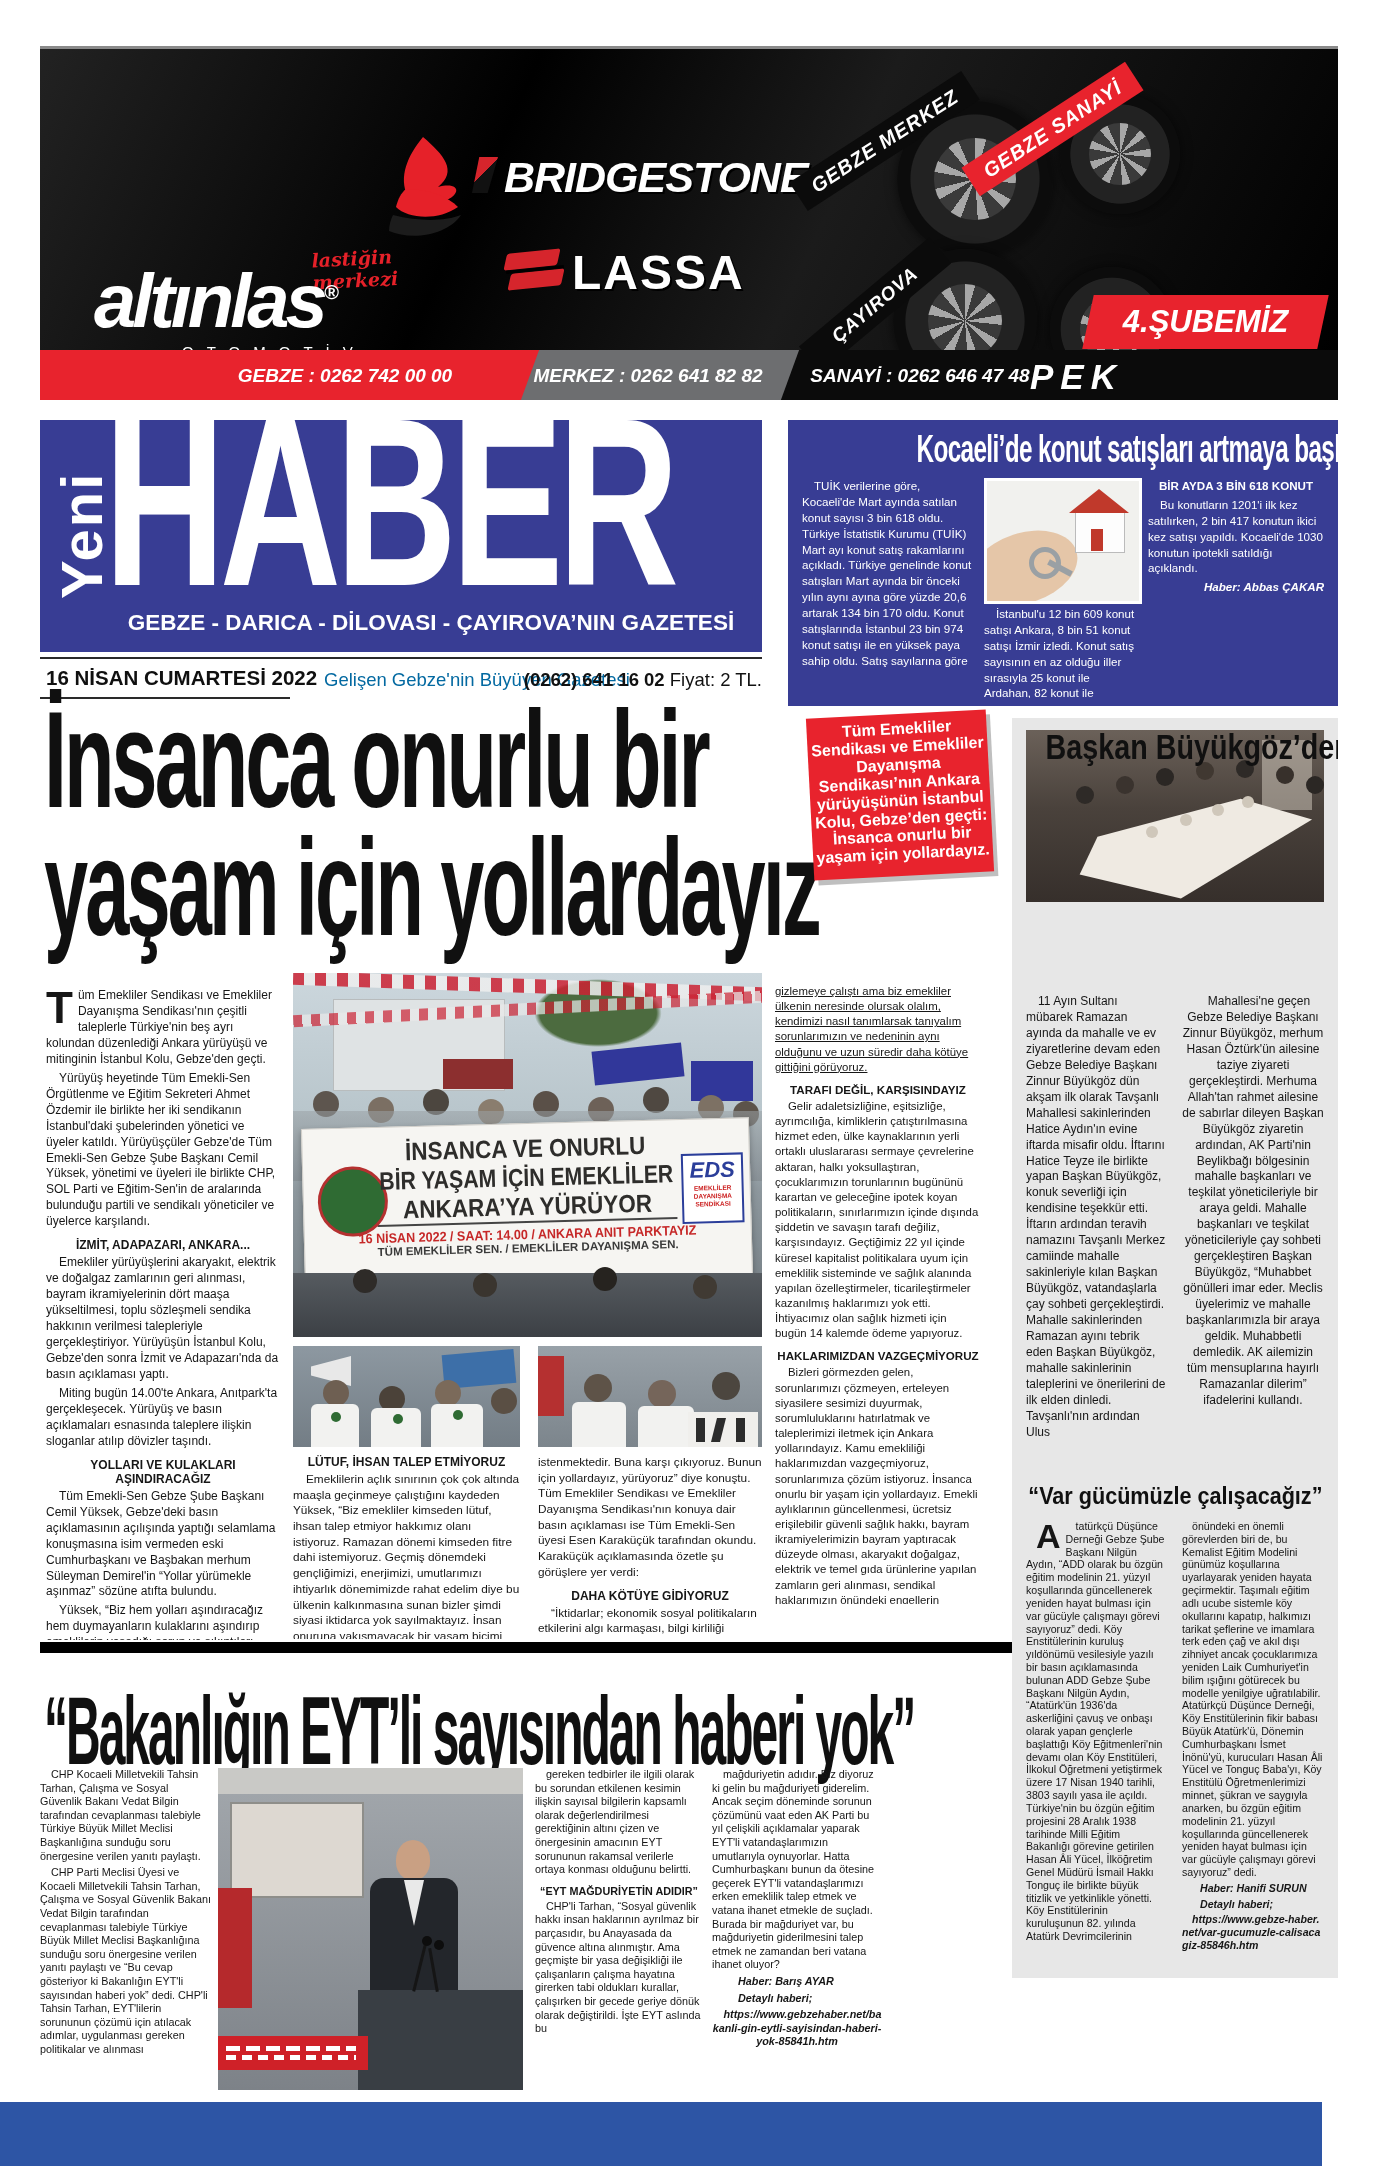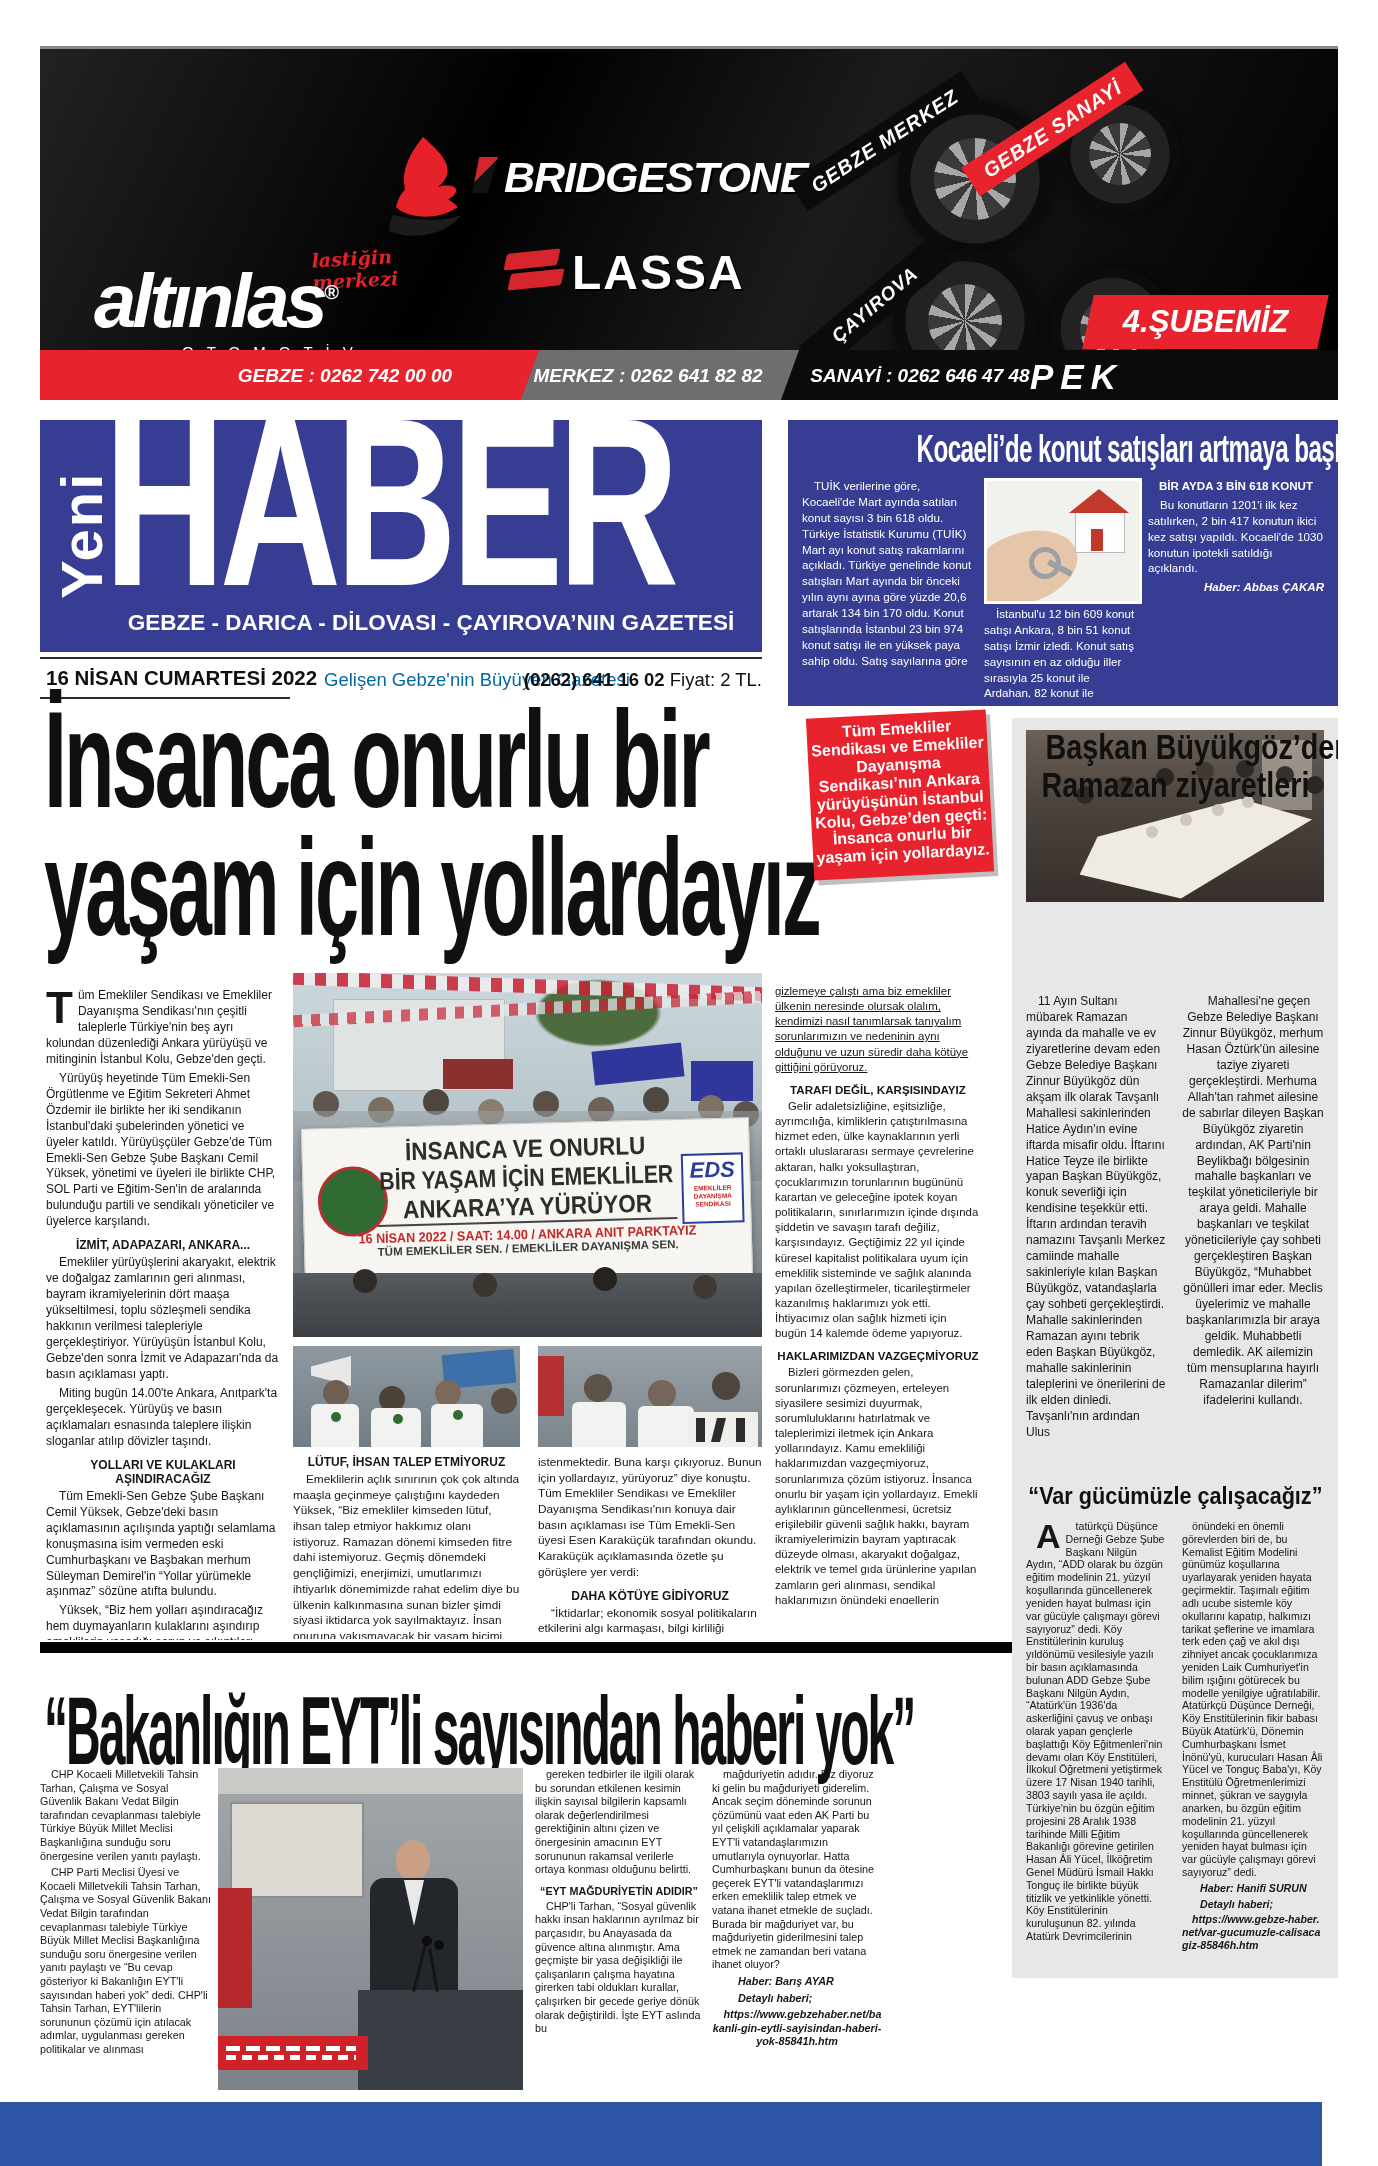--- a/index.html
+++ b/index.html
@@ -254,23 +254,20 @@
     <div class="abs" style="left:236px;top:10px;width:50px;height:70px;background:#d8cfc4;opacity:.5;"></div>
     <div class="abs" style="left:0;top:0;width:298px;height:172px;background:#efeae2;
                 clip-path:polygon(24% 62%,72% 40%,96% 52%,52% 98%,18% 84%);"></div>
     <div class="head-dot" style="left:50px;top:56px;width:18px;height:18px;background:#2e2a27;
                 box-shadow:40px -10px 0 #3a332e,80px -18px 0 #2b2724,120px -24px 0 #403831,160px -26px 0 #2e2a27,200px -20px 0 #37302b,230px -10px 0 #2b2724;"></div>
     <div class="head-dot" style="left:120px;top:96px;width:12px;height:12px;background:#cfc7ba;box-shadow:34px -12px 0 #cfc7ba,66px -22px 0 #cfc7ba,96px -30px 0 #cfc7ba;"></div>
   </div>
   <div class="ctr b" style="margin-top:10px;font-size:35px;line-height:1.08;color:#101010;">
     <span class="cond" style="transform:scaleX(.82);transform-origin:center;">Başkan Büyükgöz’den</span>
   </div>
-  <div class="ctr b" style="font-size:35px;line-height:1.08;color:#101010;">
-    <span class="cond" style="transform:scaleX(.82);transform-origin:center;">Ramazan ziyaretleri</span>
-  </div>
   <div class="abs pcol" style="left:14px;top:276px;width:140px;height:470px;">
     <div class="rp">11 Ayın Sultanı mübarek Ramazan ayında da mahalle ve ev ziyaretlerine devam eden Gebze Belediye Başkanı Zinnur Büyükgöz dün akşam ilk olarak Tavşanlı Mahallesi sakinlerinden Hatice Aydın'ın evine iftarda misafir oldu. İftarını Hatice Teyze ile birlikte yapan Başkan Büyükgöz, konuk severliği için kendisine teşekkür etti. İftarın ardından teravih namazını Tavşanlı Merkez camiinde mahalle sakinleriyle kılan Başkan Büyükgöz, vatandaşlarla çay sohbeti gerçekleştirdi. Mahalle sakinlerinden Ramazan ayını tebrik eden Başkan Büyükgöz, mahalle sakinlerinin taleplerini ve önerilerini de ilk elden dinledi. Tavşanlı'nın ardından Ulus</div>
   </div>
   <div class="abs pcol" style="left:170px;top:276px;width:142px;height:470px;text-align:center;">
     <div class="rp ni">Mahallesi'ne geçen Gebze Belediye Başkanı Zinnur Büyükgöz, merhum Hasan Öztürk'ün ailesine taziye ziyareti gerçekleştirdi. Merhuma Allah'tan rahmet ailesine de sabırlar dileyen Başkan Büyükgöz ziyaretin ardından, AK Parti'nin Beylikbağı bölgesinin mahalle başkanları ve teşkilat yöneticileriyle bir araya geldi. Mahalle başkanları ve teşkilat yöneticileriyle çay sohbeti gerçekleştiren Başkan Büyükgöz, “Muhabbet gönülleri imar eder. Meclis üyelerimiz ve mahalle başkanlarımızla bir araya geldik. Muhabbetli demledik. AK ailemizin tüm mensuplarına hayırlı Ramazanlar dilerim” ifadelerini kullandı.</div>
   </div>
 
   <div class="abs ctr b" style="left:0;top:764px;width:326px;font-size:24px;color:#101010;">
     <span class="cond" style="transform:scaleX(.9);transform-origin:center;">“Var gücümüzle çalışacağız”</span>
   </div>

